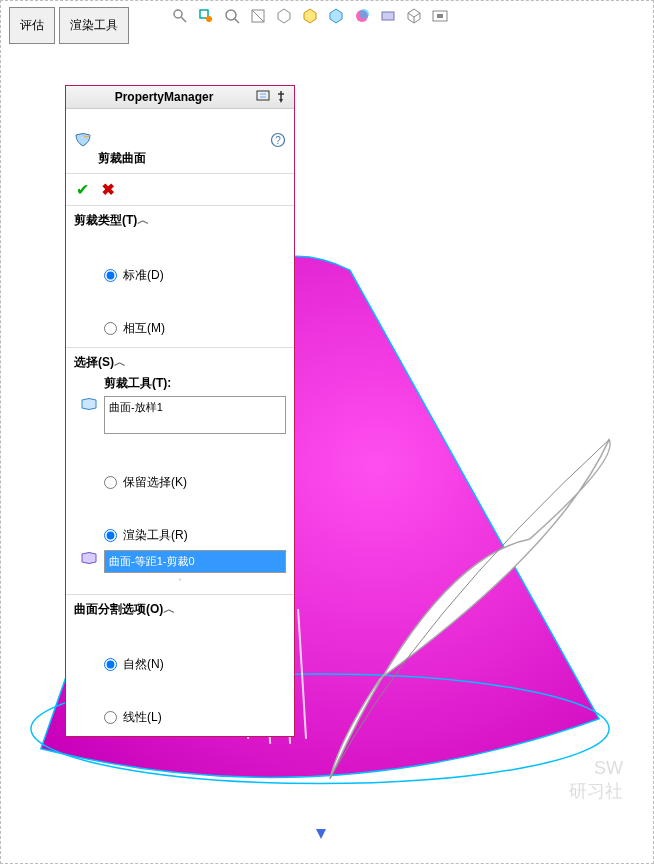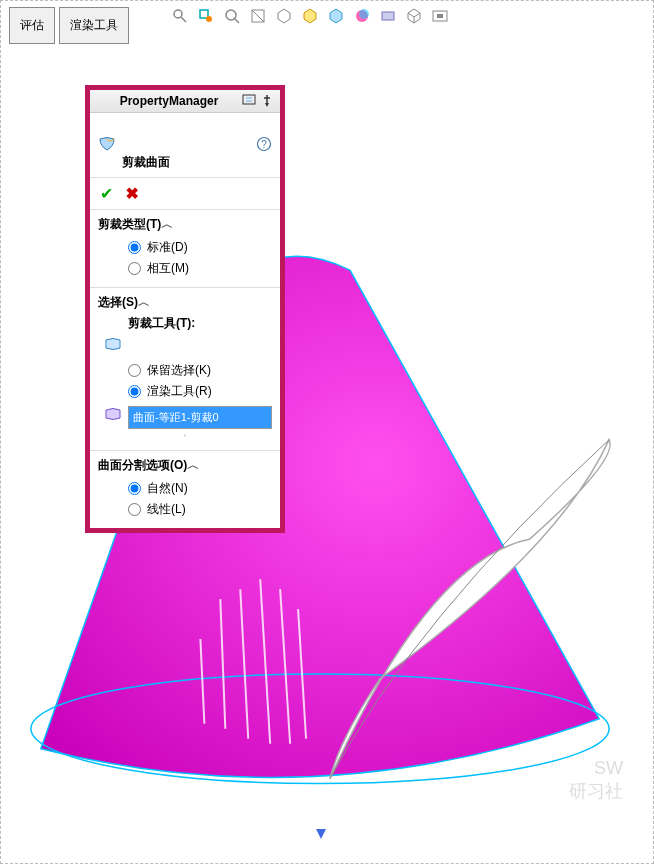--- a/index.html
+++ b/index.html
@@ -35,24 +35,24 @@
     }
     .tb-icon {
       width: 18px; height: 18px;
       display: flex; align-items: center; justify-content: center;
       color: #0078d7;
     }
     .tb-icon svg { width: 16px; height: 16px; }
     
     .pm-panel {
       position: absolute;
-      top: 84px; left: 84px;
-      width: 200px;
+      top: 84px; left: 64px;
+      width: 230px;
       background: #fff;
-      border: 5px solid #be185d;
+      border: 1px solid #be185d;
     }
     .pm-header {
       background: linear-gradient(#f5f5f5, #e5e5e5);
       border-bottom: 1px solid #ccc;
       padding: 4px 6px;
       display: flex;
       align-items: center;
       justify-content: space-between;
       font-weight: bold;
     }
@@ -86,20 +86,21 @@
       align-items: center;
       font-weight: bold;
       padding-bottom: 4px;
     }
     .collapse-caret { color: #666; }
     .radio-row, .check-row {
       display: flex;
       align-items: center;
       gap: 4px;
       padding: 2px 0 2px 30px;
+      margin-top: 32px;
     }
     .radio-row input, .check-row input { margin-right: 2px; }
     .sub-label {
       padding-left: 30px;
       padding-bottom: 4px;
       font-weight: bold;
     }
     .sel-box-row {
       display: flex;
       align-items: flex-start;
@@ -300,20 +301,23 @@
   <div class="pm-section">
     <div class="pm-section-header">
       <span>选择(S)</span>
       <span class="collapse-caret">︿</span>
     </div>
     <div class="sub-label">剪裁工具(T):</div>
     <div class="sel-box-row">
       <svg class="sel-icon" viewBox="0 0 18 18">
           <path d="M2 4 Q9 1 16 4 L16 12 Q9 15 2 12 Z" fill="#cce6ff" stroke="#3388cc"></path>
         </svg>
+      <div class="sel-box">
+        <div class="sel-entry">曲面-放样1</div>
+      </div>
     </div>
     <div style="height:6px"></div>
     <label class="radio-row">
       <input type="radio" name="keepremove" style="">
       <span>保留选择(K)</span>
     </label>
     <label class="radio-row">
       <input type="radio" name="keepremove" checked="" style="">
       <span>渲染工具(R)</span>
     </label>

